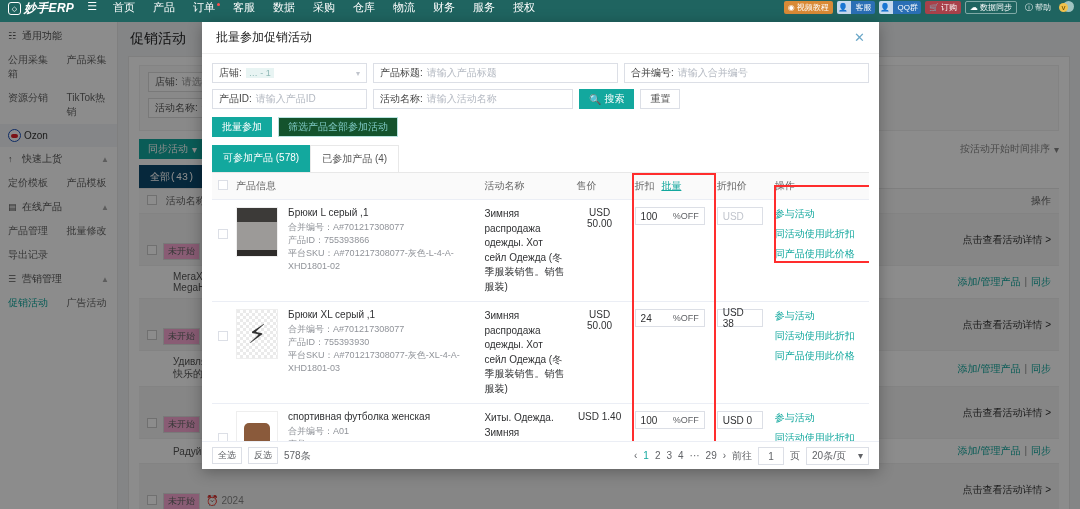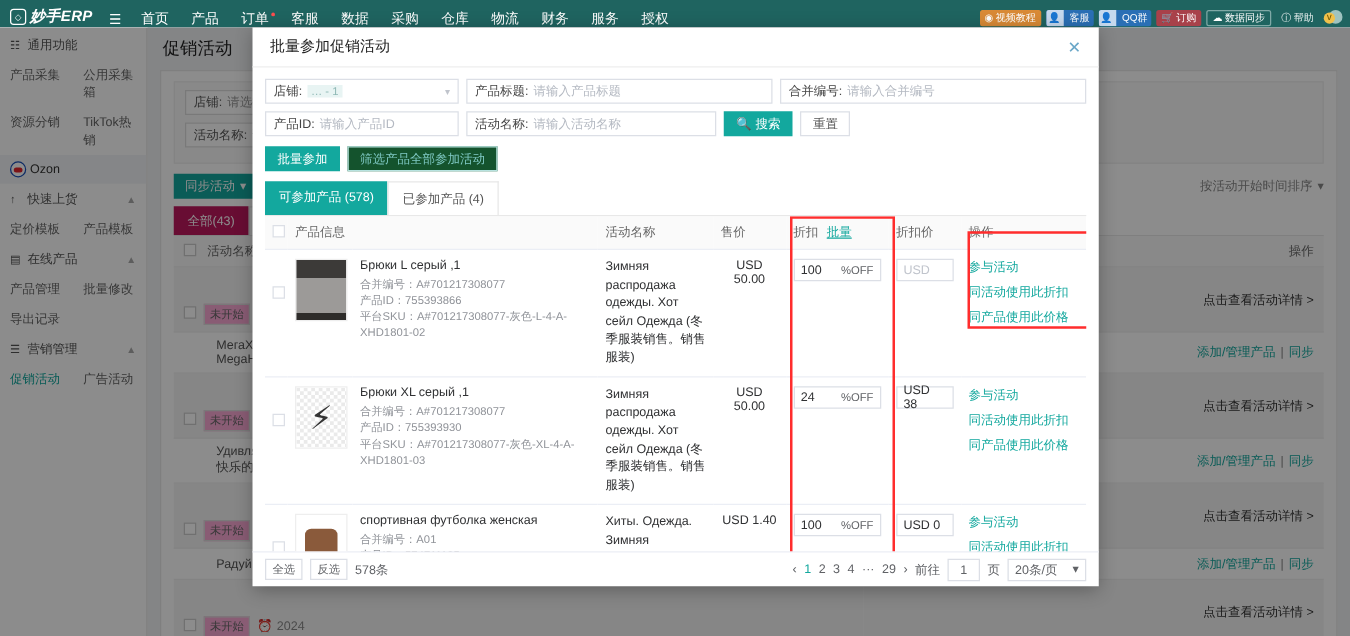--- a/index.html
+++ b/index.html
@@ -6,21 +6,21 @@
   html, body { margin:0; padding:0; }
   body {
     width:1080px; height:509px; overflow:hidden;
     font-family:"Liberation Sans","DejaVu Sans",sans-serif;
     font-size:11px; color:#333; background:#f0f2f5;
     position:relative;
   }
   
   #topnav{
     position:absolute; top:0; left:0; width:1080px; height:22px;
-    background:#1f6460; display:flex; align-items:flex-end; color:#fff;
+    background:#1f6460; display:flex; align-items:flex-start; color:#fff;
   }
   .brand{ display:flex; align-items:center; gap:3px; padding:0 6px 0 8px; }
   .brand-logo{ width:13px;height:13px;border:1.5px solid #fff;border-radius:3px;
     display:flex;align-items:center;justify-content:center;font-size:7px;transform:rotate(0deg);}
   .brand-name{ font-size:12px; font-style:italic; font-weight:bold; letter-spacing:.3px;}
   .hamb{ padding:0 7px; font-size:11px; cursor:pointer;}
   .navitem{ padding:0 9px; font-size:11px; cursor:pointer; position:relative; white-space:nowrap;}
   .navitem .dot{ position:absolute; top:3px; right:4px; width:3px;height:3px;border-radius:50%;background:#ff4d4f;}
   .nav-right{ margin-left:auto; display:flex; align-items:center; gap:4px; padding-right:6px;}
   .pill{ height:13px; border-radius:2px; display:flex; align-items:center; gap:2px;
@@ -61,21 +61,21 @@
   .fld{ display:flex; align-items:center; gap:4px; border:1px solid #ddd; background:#fff;
     height:20px; padding:0 6px; font-size:10px; color:#999; min-width:150px;}
   .fld b{ color:#555; font-weight:normal; white-space:nowrap;}
   .btnrow{ display:flex; gap:6px; margin:8px 0 6px;}
   .btn{ height:20px; padding:0 8px; display:flex; align-items:center; font-size:10px; cursor:pointer;
     border:1px solid transparent;}
   .btn.teal{ background:#13a89e; color:#fff;}
   .btn.gray{ background:#fff; border-color:#ddd; color:#555;}
   .tabsrow{ display:flex; gap:0; border-bottom:1px solid #e8e8e8;}
   .tab{ padding:4px 10px; font-size:10px; cursor:pointer; border:1px solid transparent; border-bottom:none;}
-  .tab.active{ background:#be185d; color:#fff;}
+  .tab.active{ background:#0c4a6e; color:#fff;font-family:Liberation Mono, monospace;}
   .tab.idle{ background:#fff; border-color:#e8e8e8; color:#555;}
   .bg-table{ width:100%; border-collapse:collapse; font-size:10px; margin-top:0;}
   .bg-table th{ background:#fafafa; color:#666; font-weight:normal; text-align:left; padding:5px 8px;
     border-bottom:1px solid #eee;}
   .bg-row-head td{ background:#f5f5f5; padding:5px 8px; border-bottom:1px solid #eee;}
   .bg-row-body td{ padding:5px 8px; border-bottom:1px solid #eee; color:#555;}
   .tag-gray{ display:inline-block; background:#f9a8d4; color:#666; padding:1px 4px; font-size:9px; border:1px solid #ddd;margin-top:24px;}
   .lnk{ color:#13a89e; text-decoration:none;}
   .muted{ color:#888;}
   .ck{ width:10px;height:10px;border:1px solid #ccc;background:#fff;display:inline-block;vertical-align:-1px;}
@@ -196,22 +196,22 @@
 </div>
 
 <div id="page">
 
   <div id="sidebar">
       <div class="side-group">
         <span class="gi" style="font-size: 9px;">☷</span>
         <span>通用功能</span>
       </div>
       <div class="side-2col">
+        <a href="#">公用采集箱</a>
         <a href="#">产品采集</a>
-        <a href="#">公用采集箱</a>
       </div>
       <div class="side-2col">
         <a href="#">资源分销</a>
         <a href="#">TikTok热销</a>
       </div>
       <div class="side-logo">
         <span class="ozon-badge">
           <i></i>
         </span>
         <span style="font-size: 10px; color: rgb(51, 51, 51);">Ozon</span>

